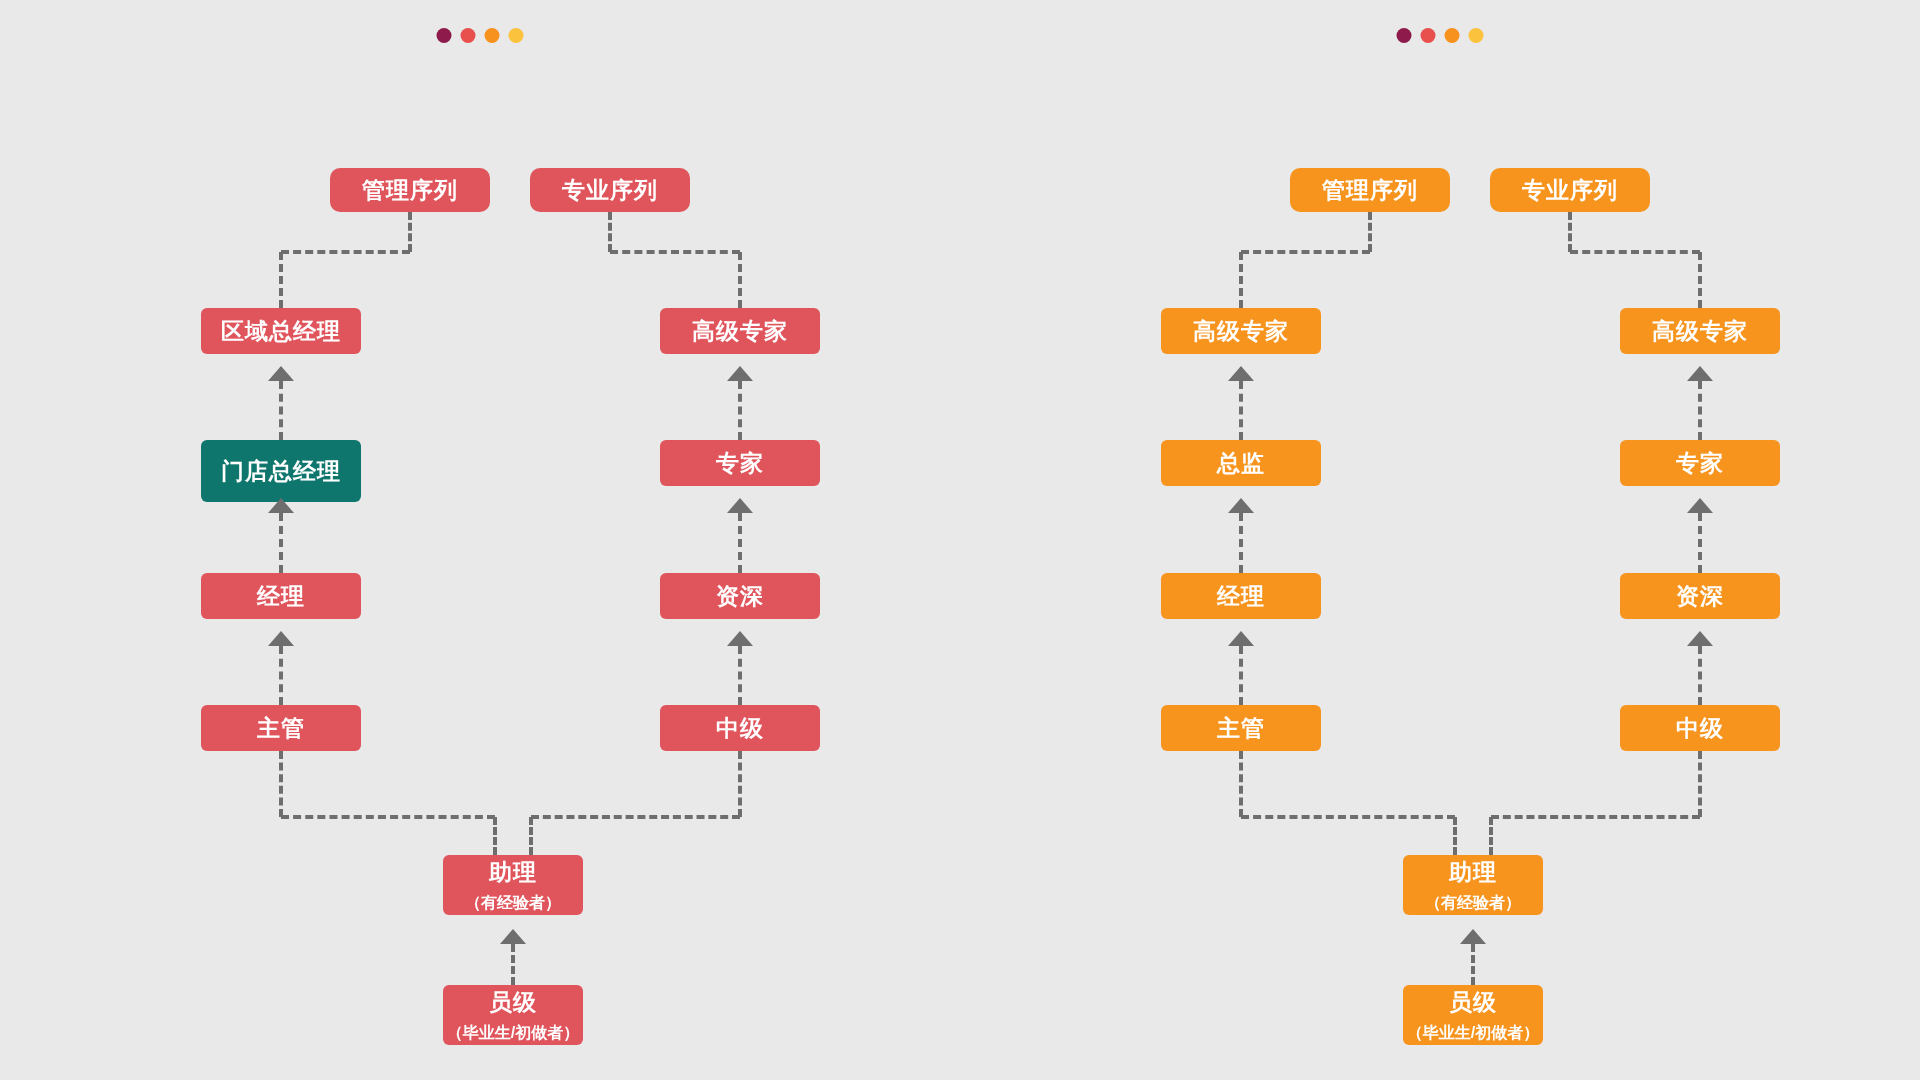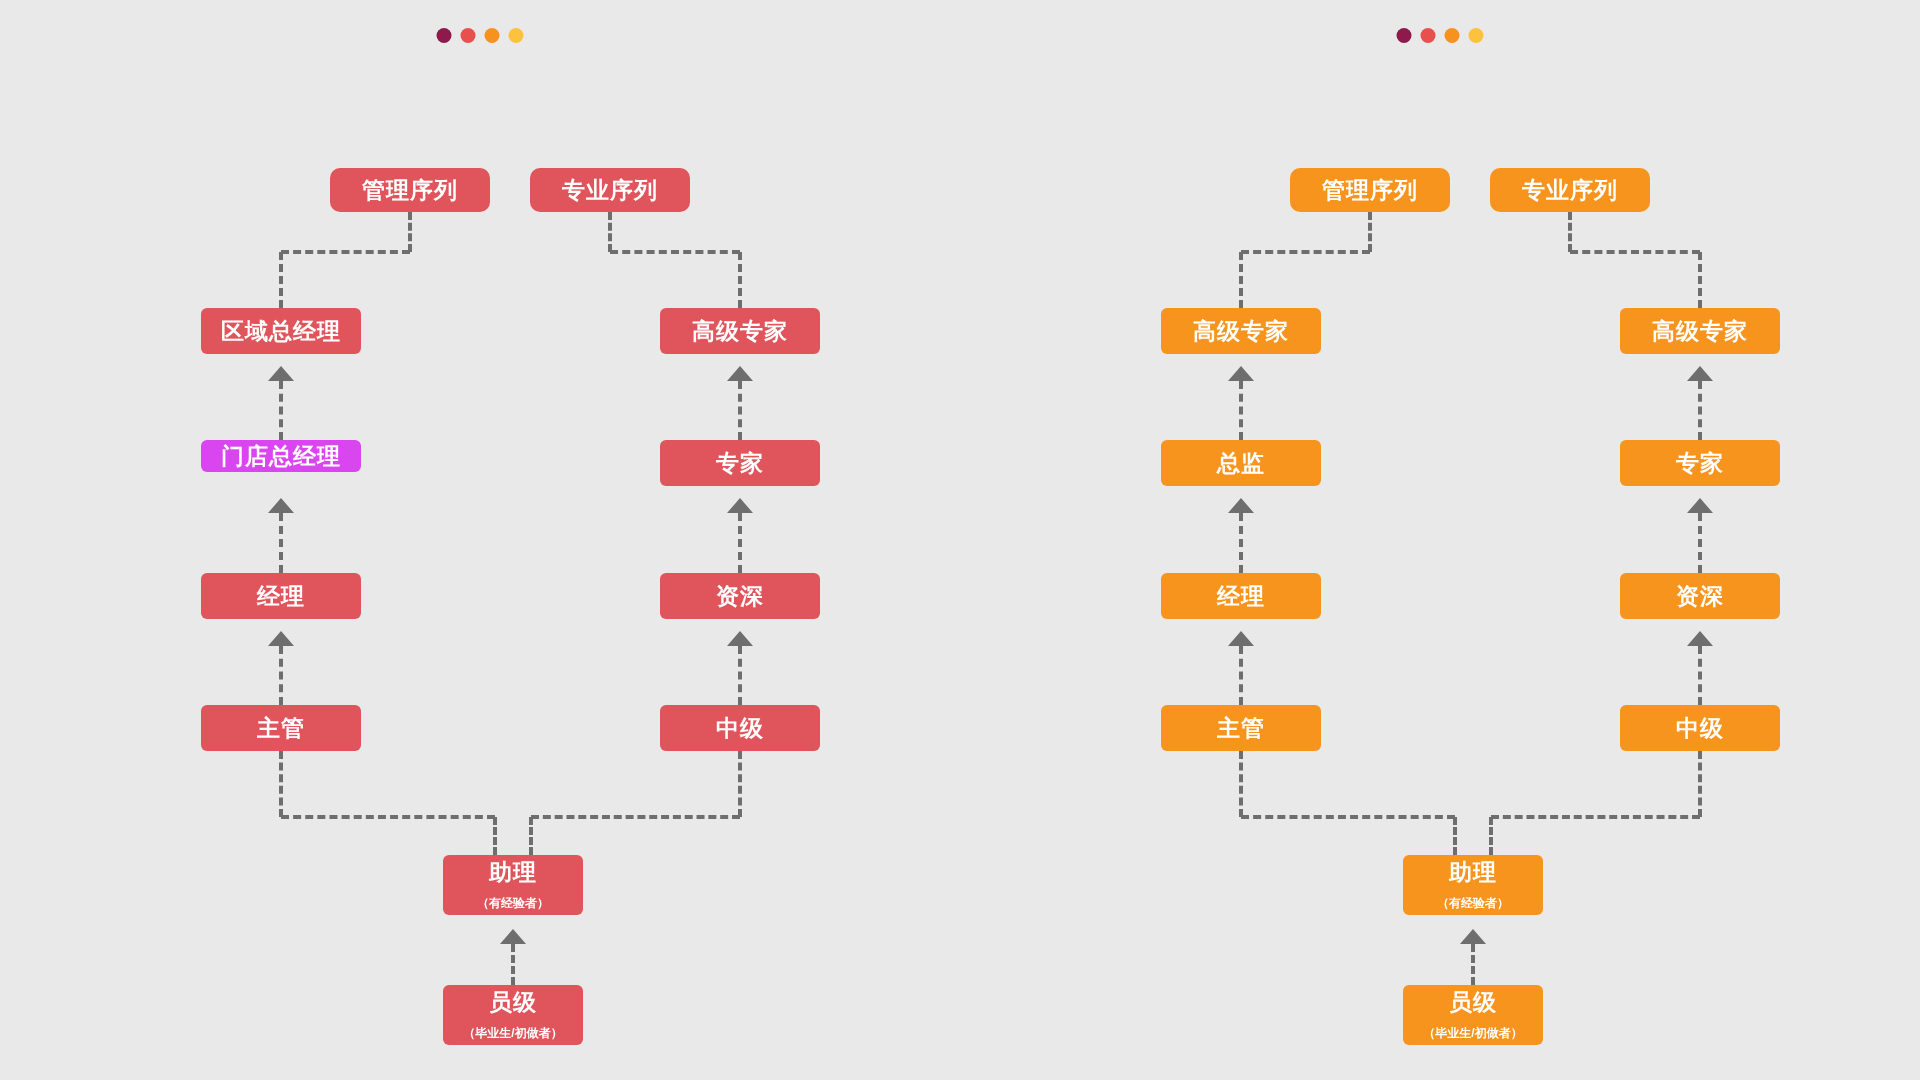--- a/index.html
+++ b/index.html
@@ -25,21 +25,21 @@
   
   .title{position:absolute;top:48px;left:0;width:100%;text-align:center;
          font-size:52px;font-weight:bold;color:#4A4A4A;letter-spacing:2px;
          line-height:64px;white-space:nowrap;}
 
   
   .box{position:absolute;border-radius:6px;color:#fff;font-weight:bold;
        display:flex;flex-direction:column;align-items:center;justify-content:center;
        text-align:center;box-sizing:border-box;}
   .box .l1{font-size:23px;line-height:28px;letter-spacing:1px;}
-  .box .l2{font-size:12px;line-height:20px;letter-spacing:0px;margin-top:7px;}
+  .box .l2{font-size:16px;line-height:20px;letter-spacing:0px;margin-top:7px;}
 
   .hdr{position:absolute;border-radius:10px;color:#fff;font-weight:bold;
        font-size:23px;letter-spacing:1px;
        display:flex;align-items:center;justify-content:center;box-sizing:border-box;}
 
   
   .vline{position:absolute;width:0;border-left:4px dashed #6E6E6E;}
   .hline{position:absolute;height:0;border-top:4px dashed #6E6E6E;}
   .arrow{position:absolute;width:0;height:0;
          border-left:13px solid transparent;border-right:13px solid transparent;
@@ -62,21 +62,21 @@
       <div class="hline" style="left: 281px; top: 250px; width: 129px;"></div>
       <div class="vline" style="left: 279px; top: 252px; height: 56px;"></div>
       <div class="vline" style="left: 608px; top: 212px; height: 40px;"></div>
       <div class="hline" style="left: 610px; top: 250px; width: 130px;"></div>
       <div class="vline" style="left: 738px; top: 252px; height: 56px;"></div>
       <div class="box" style="left: 201px; top: 308px; width: 160px; height: 46px; background: rgb(224, 85, 92);">
         <span class="l1">区域总经理</span>
       </div>
       <div class="arrow" style="left: 268px; top: 366px;"></div>
       <div class="vline" style="left: 279px; top: 381px; height: 59px;"></div>
-      <div class="box" style="left: 201px; top: 440px; width: 160px; height: 32px; background: #d946ef;">
+      <div class="box" style="left: 201px; top: 440px; width: 160px; height: 62px; background: #0f766e;">
         <span class="l1">门店总经理</span>
       </div>
       <div class="arrow" style="left: 268px; top: 498px;"></div>
       <div class="vline" style="left: 279px; top: 513px; height: 60px;"></div>
       <div class="box" style="left: 201px; top: 573px; width: 160px; height: 46px; background: rgb(224, 85, 92);">
         <span class="l1">经理</span>
       </div>
       <div class="arrow" style="left: 268px; top: 631px;"></div>
       <div class="vline" style="left: 279px; top: 646px; height: 59px;"></div>
       <div class="box" style="left: 201px; top: 705px; width: 160px; height: 46px; background: rgb(224, 85, 92);">

